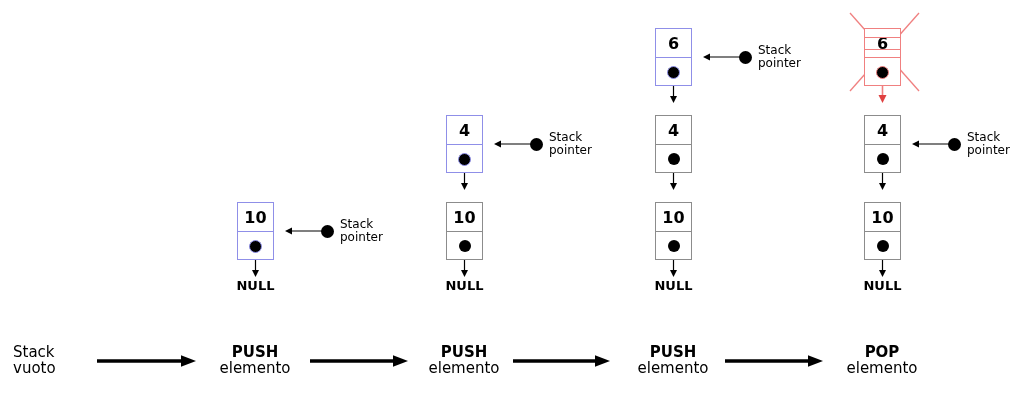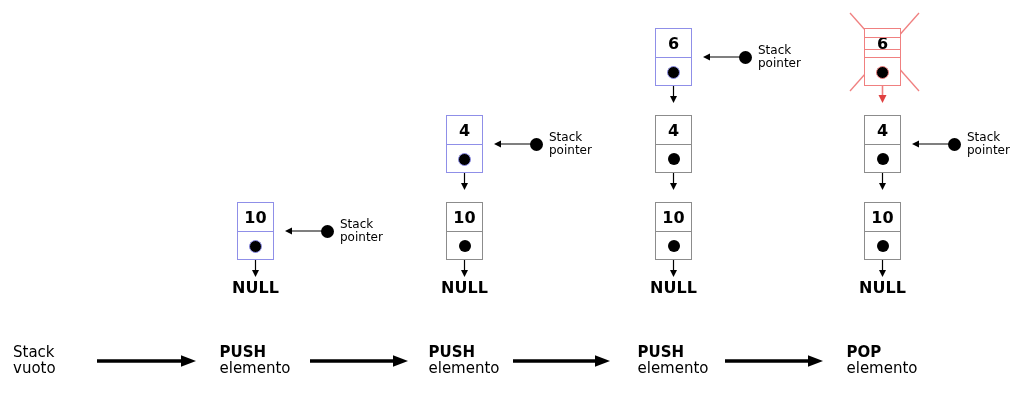--- a/index.html
+++ b/index.html
@@ -5,22 +5,22 @@
   html,body{margin:0;padding:0;background:#fff;}
   #canvas{position:relative;width:1024px;height:409px;background:#fff;overflow:hidden;
           font-family:"DejaVu Sans","Liberation Sans",sans-serif;color:#000;}
   #overlay{position:absolute;left:0;top:0;pointer-events:none;}
   .node{position:absolute;width:37px;height:58px;border:1px solid #000;background:#fff;box-sizing:border-box;}
   .val{height:28px;border-bottom:1px solid #000;display:flex;align-items:center;justify-content:center;
        font-size:16px;font-weight:bold;}
   .cell2{height:28px;display:flex;align-items:center;justify-content:center;}
   .dot{width:12px;height:12px;border-radius:50%;background:#000;box-sizing:content-box;}
   .xline{position:absolute;left:0;right:0;height:1px;}
-  .null-label{position:absolute;transform:translateX(-50%);font-size:16px;font-weight:bold;white-space:nowrap;}
-  .stage-label{position:absolute;transform:translateX(-50%);font-size:15px;line-height:16px;white-space:nowrap;}
+  .null-label{position:absolute;transform:translateX(-50%);font-size:13px;font-weight:bold;white-space:nowrap;}
+  .stage-label{position:absolute;transform:translateX(-50%);text-align:center;font-size:15px;line-height:16px;white-space:nowrap;}
   .stage-label.left-align{transform:none;text-align:left;}
   .stage-label .b{font-weight:bold;}
   .ptr-dot{position:absolute;width:13px;height:13px;border-radius:50%;background:#000;}
   .ptr-label{position:absolute;font-size:12px;line-height:13px;white-space:nowrap;}
 </style>
 </head>
 <body>
 
 <div id="canvas">
   <svg id="overlay" width="1024" height="409" viewBox="0 0 1024 409">

